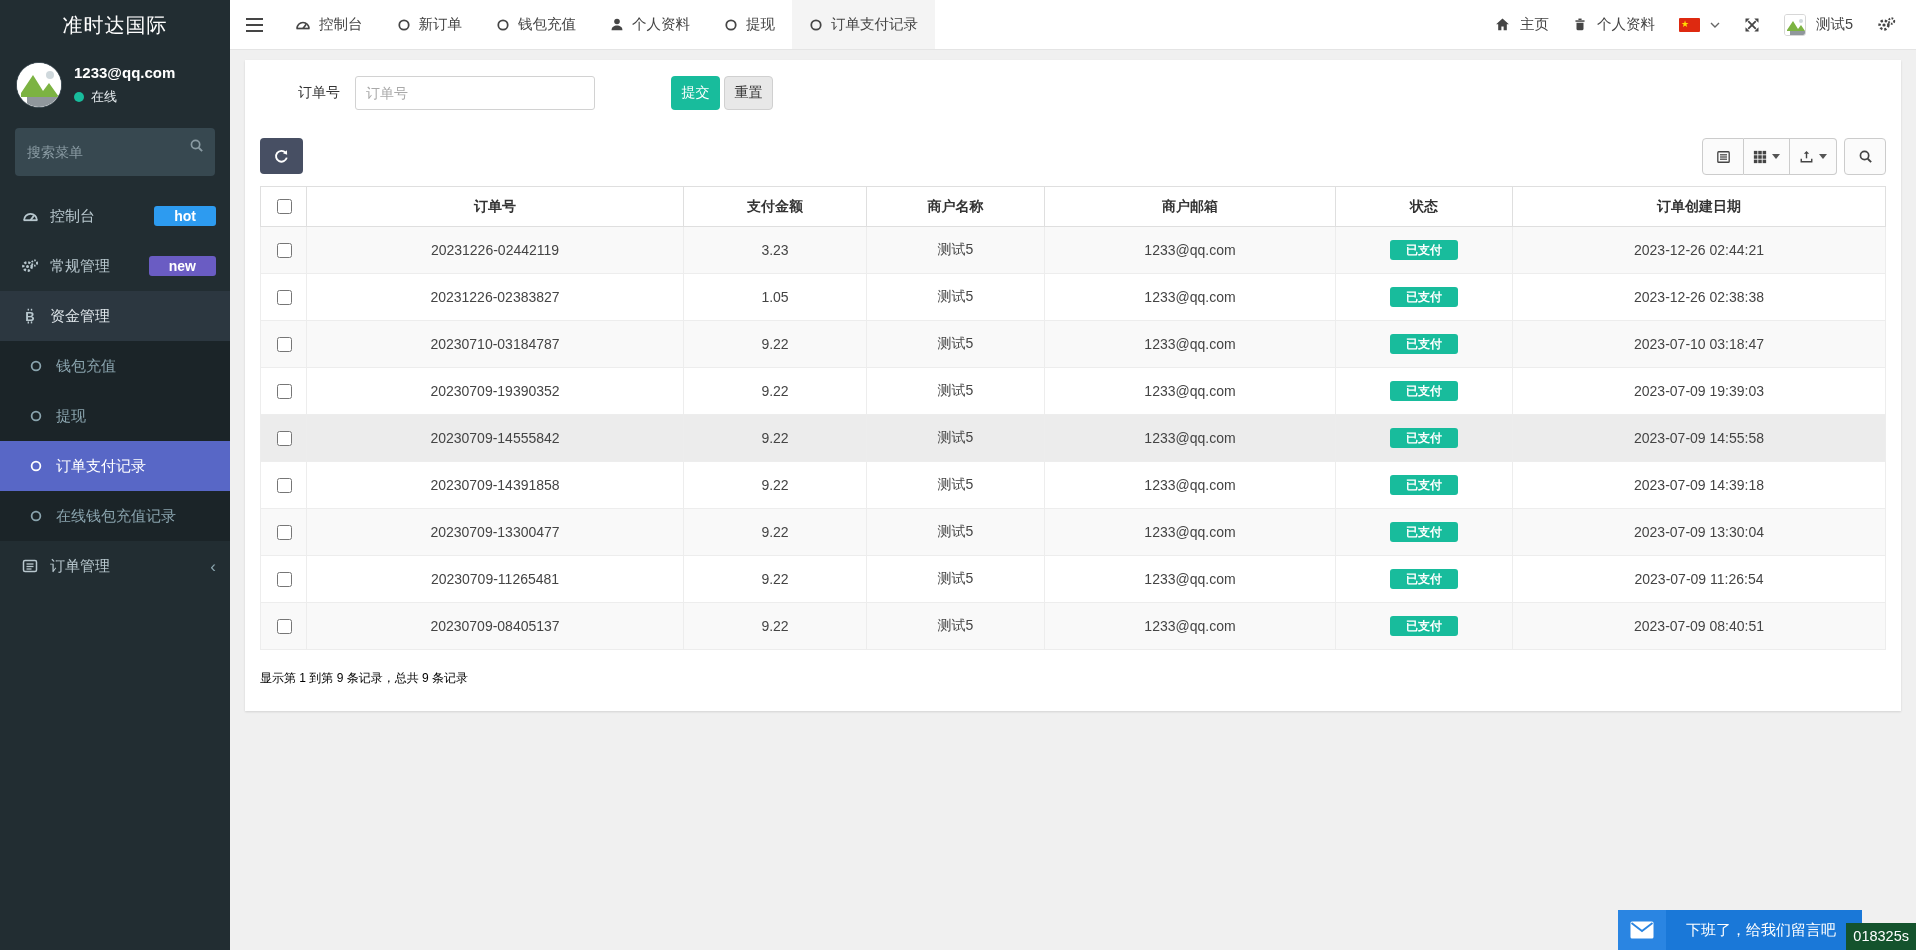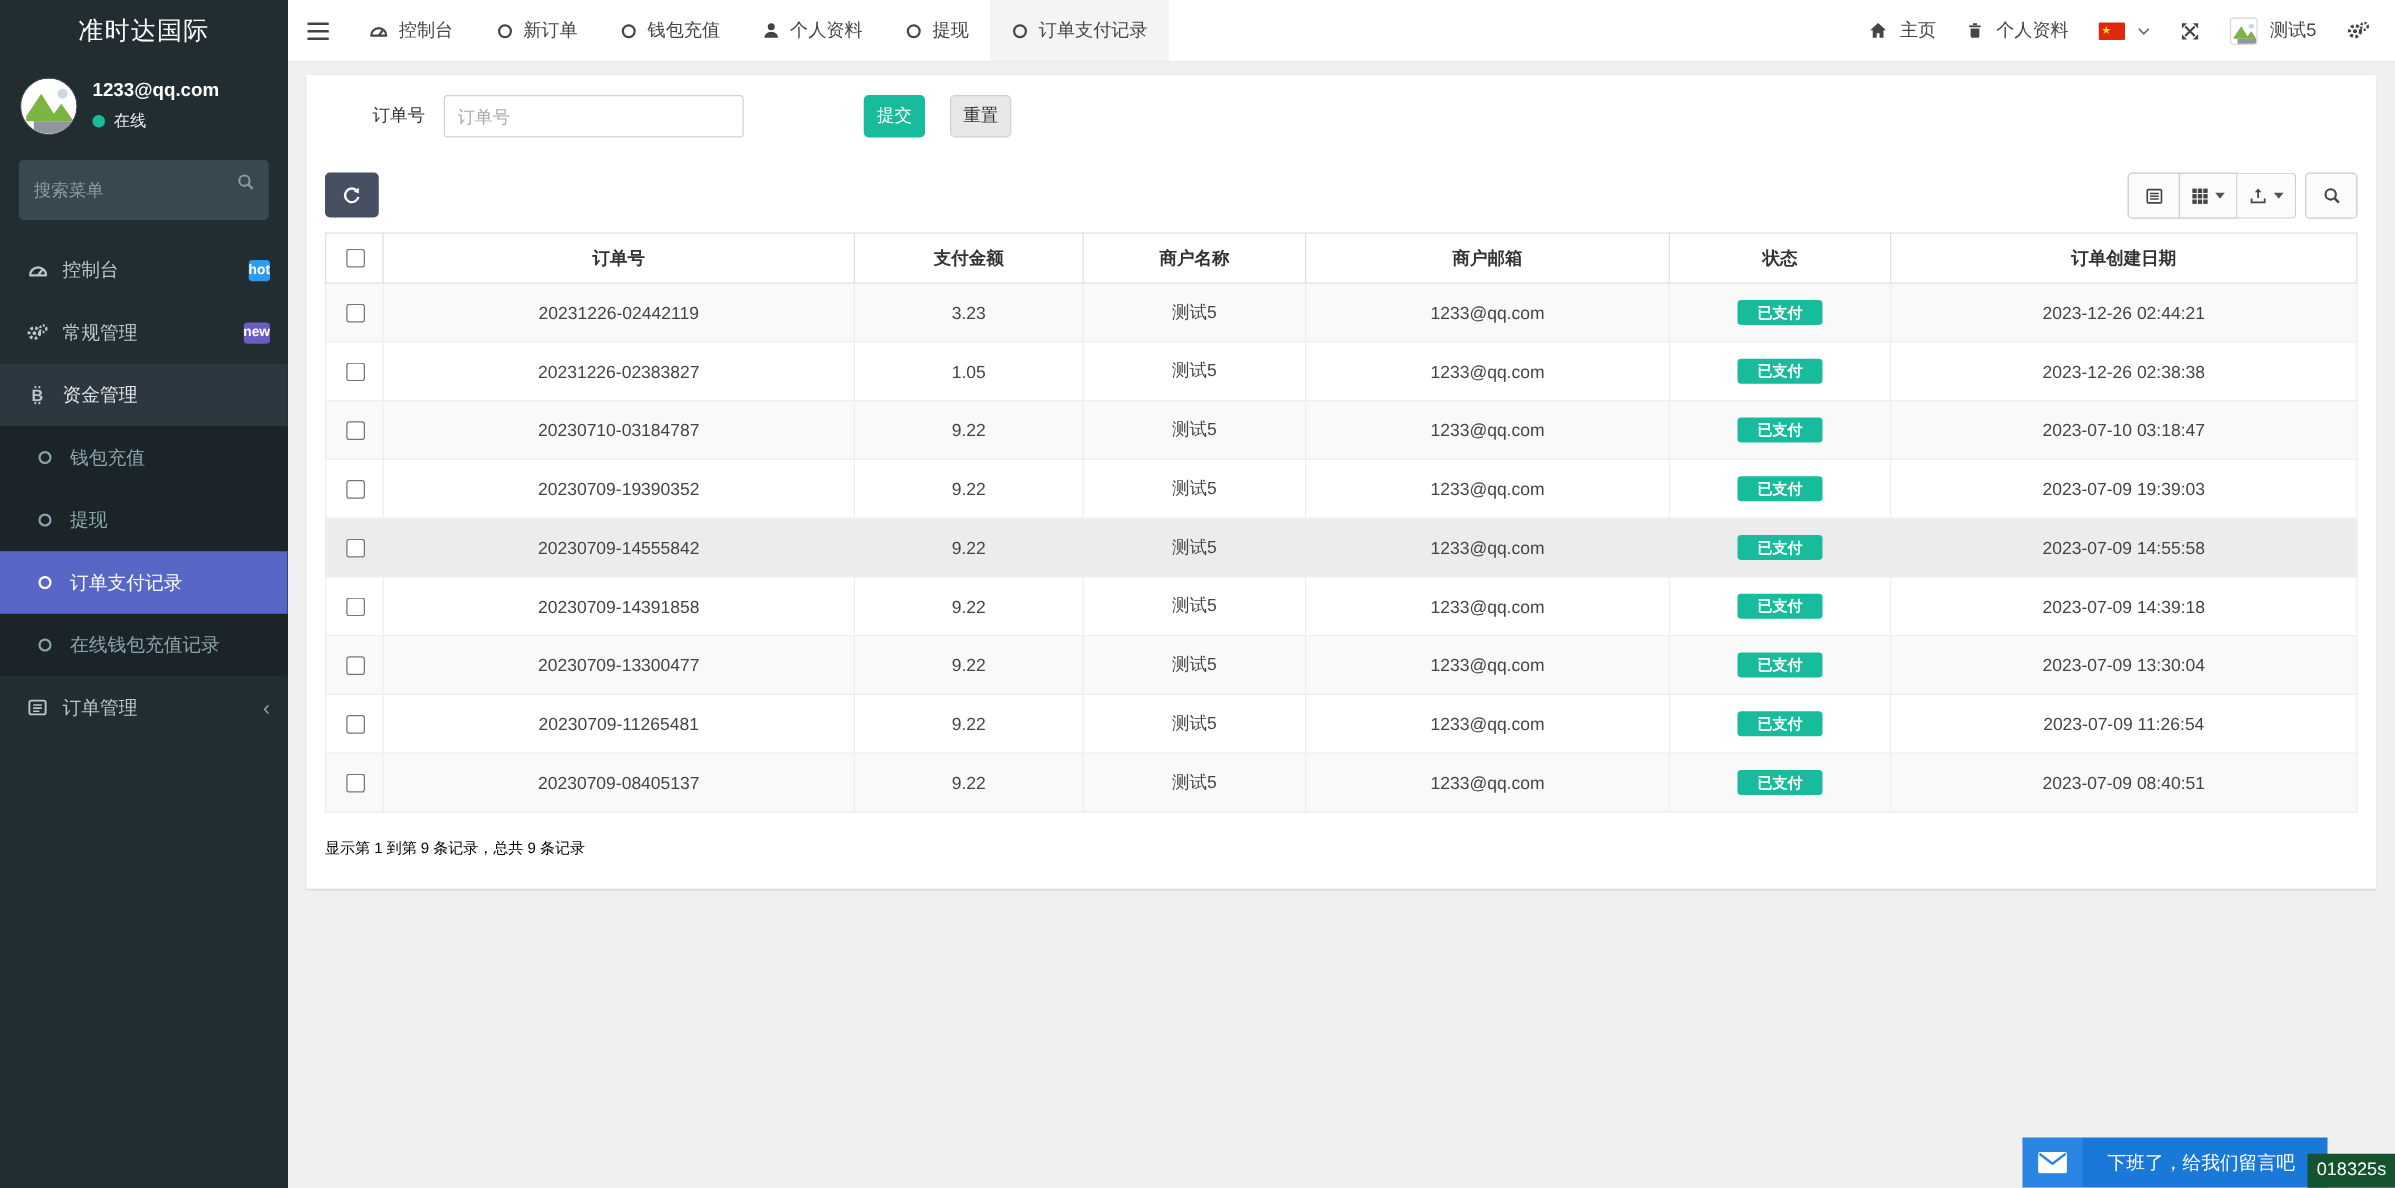--- a/index.html
+++ b/index.html
@@ -26,21 +26,21 @@
   .search-box .sbx-icon { position:absolute; right:11px; top:10px; color:#8a9ba3; }
   .menu { margin-top:15px; }
   .menu-item { height:50px; display:flex; align-items:center; padding:0 14px 0 18px; color:#b8c7ce; font-size:15px; cursor:pointer; }
   .menu-item .mi-icon { width:24px; margin-right:8px; display:flex; justify-content:center; color:#b8c7ce; }
   .menu-item.parent-open { background:#2c3740; color:#dfe6ea; }
   .submenu { background:#1b2428; }
   .menu-item.sub { padding-left:24px; color:#8aa4ae; }
   .menu-item.sub .mi-icon { color:#8aa4ae; }
   .menu-item.sub.active { background:#5867c6; color:#fff; }
   .menu-item.sub.active .mi-icon { color:#fff; }
-  .mbadge { margin-left:auto; font-size:11px; font-weight:bold; color:#fff; padding:3px 0; border-radius:3px; line-height:1; }
+  .mbadge { margin-left:auto; font-size:14px; font-weight:bold; color:#fff; padding:3px 20px; border-radius:3px; line-height:1; }
   .mbadge.hot { background:#2d9bf0; }
   .mbadge.new { background:#6a5cc3; }
   .chevron { margin-left:auto; color:#8aa4ae; font-size:17px; line-height:1; }
 
   
   .main { margin-left:230px; }
   .topbar { height:50px; background:#fff; border-bottom:1px solid #e4e4e4; display:flex; align-items:stretch; }
   .hamburger { width:48px; display:flex; flex-direction:column; justify-content:center; align-items:center; gap:4px; cursor:pointer; }
   .hamburger i { display:block; width:17px; height:2px; background:#454545; }
   .tabs { display:flex; align-items:stretch; }
@@ -53,21 +53,21 @@
   .flag .star { position:absolute; left:2px; top:-1px; color:#ffde00; font-size:9px; line-height:14px; }
   .avatar-mini { width:22px; height:22px; border:1px solid #d7d7d7; border-radius:3px; overflow:hidden; background:#fff; }
 
   
   .content { padding:10px 15px; }
   .card { background:#fff; box-shadow:0 1px 2px rgba(0,0,0,.12); padding:16px 15px 24px; }
   .filter-row { display:flex; align-items:center; }
   .filter-label { width:95px; text-align:right; padding-right:15px; font-size:14px; color:#333; }
   .filter-input { width:240px; height:34px; border:1px solid #d2d2d2; border-radius:3px; padding:0 10px; font-size:14px; color:#555; outline:none; }
   .filter-input::placeholder { color:#a9a9a9; }
-  .filter-buttons { margin-left:96px; display:flex; gap:20px; }
+  .filter-buttons { margin-left:76px; display:flex; gap:4px; }
   .btn { height:34px; border-radius:4px; font-size:14px; cursor:pointer; font-family:inherit; }
   .btn-submit { background:#18bc9c; color:#fff; border:none; width:49px; }
   .btn-reset { background:#e8e8e8; color:#333; border:1px solid #d0d0d0; width:49px; }
 
   .toolbar { margin-top:28px; display:flex; justify-content:space-between; align-items:flex-start; }
   .btn-refresh { width:43px; height:36px; background:#474f63; border:none; border-radius:4px; color:#fff; display:flex; align-items:center; justify-content:center; cursor:pointer; }
   .toolbar-right { display:flex; gap:7px; }
   .btn-group { display:flex; }
   .tool-btn { height:37px; min-width:42px; padding:0 9px; background:#fbfbfb; border:1px solid #ccc; color:#444; display:flex; align-items:center; justify-content:center; gap:5px; cursor:pointer; }
   .btn-group .tool-btn + .tool-btn { border-left:none; }

